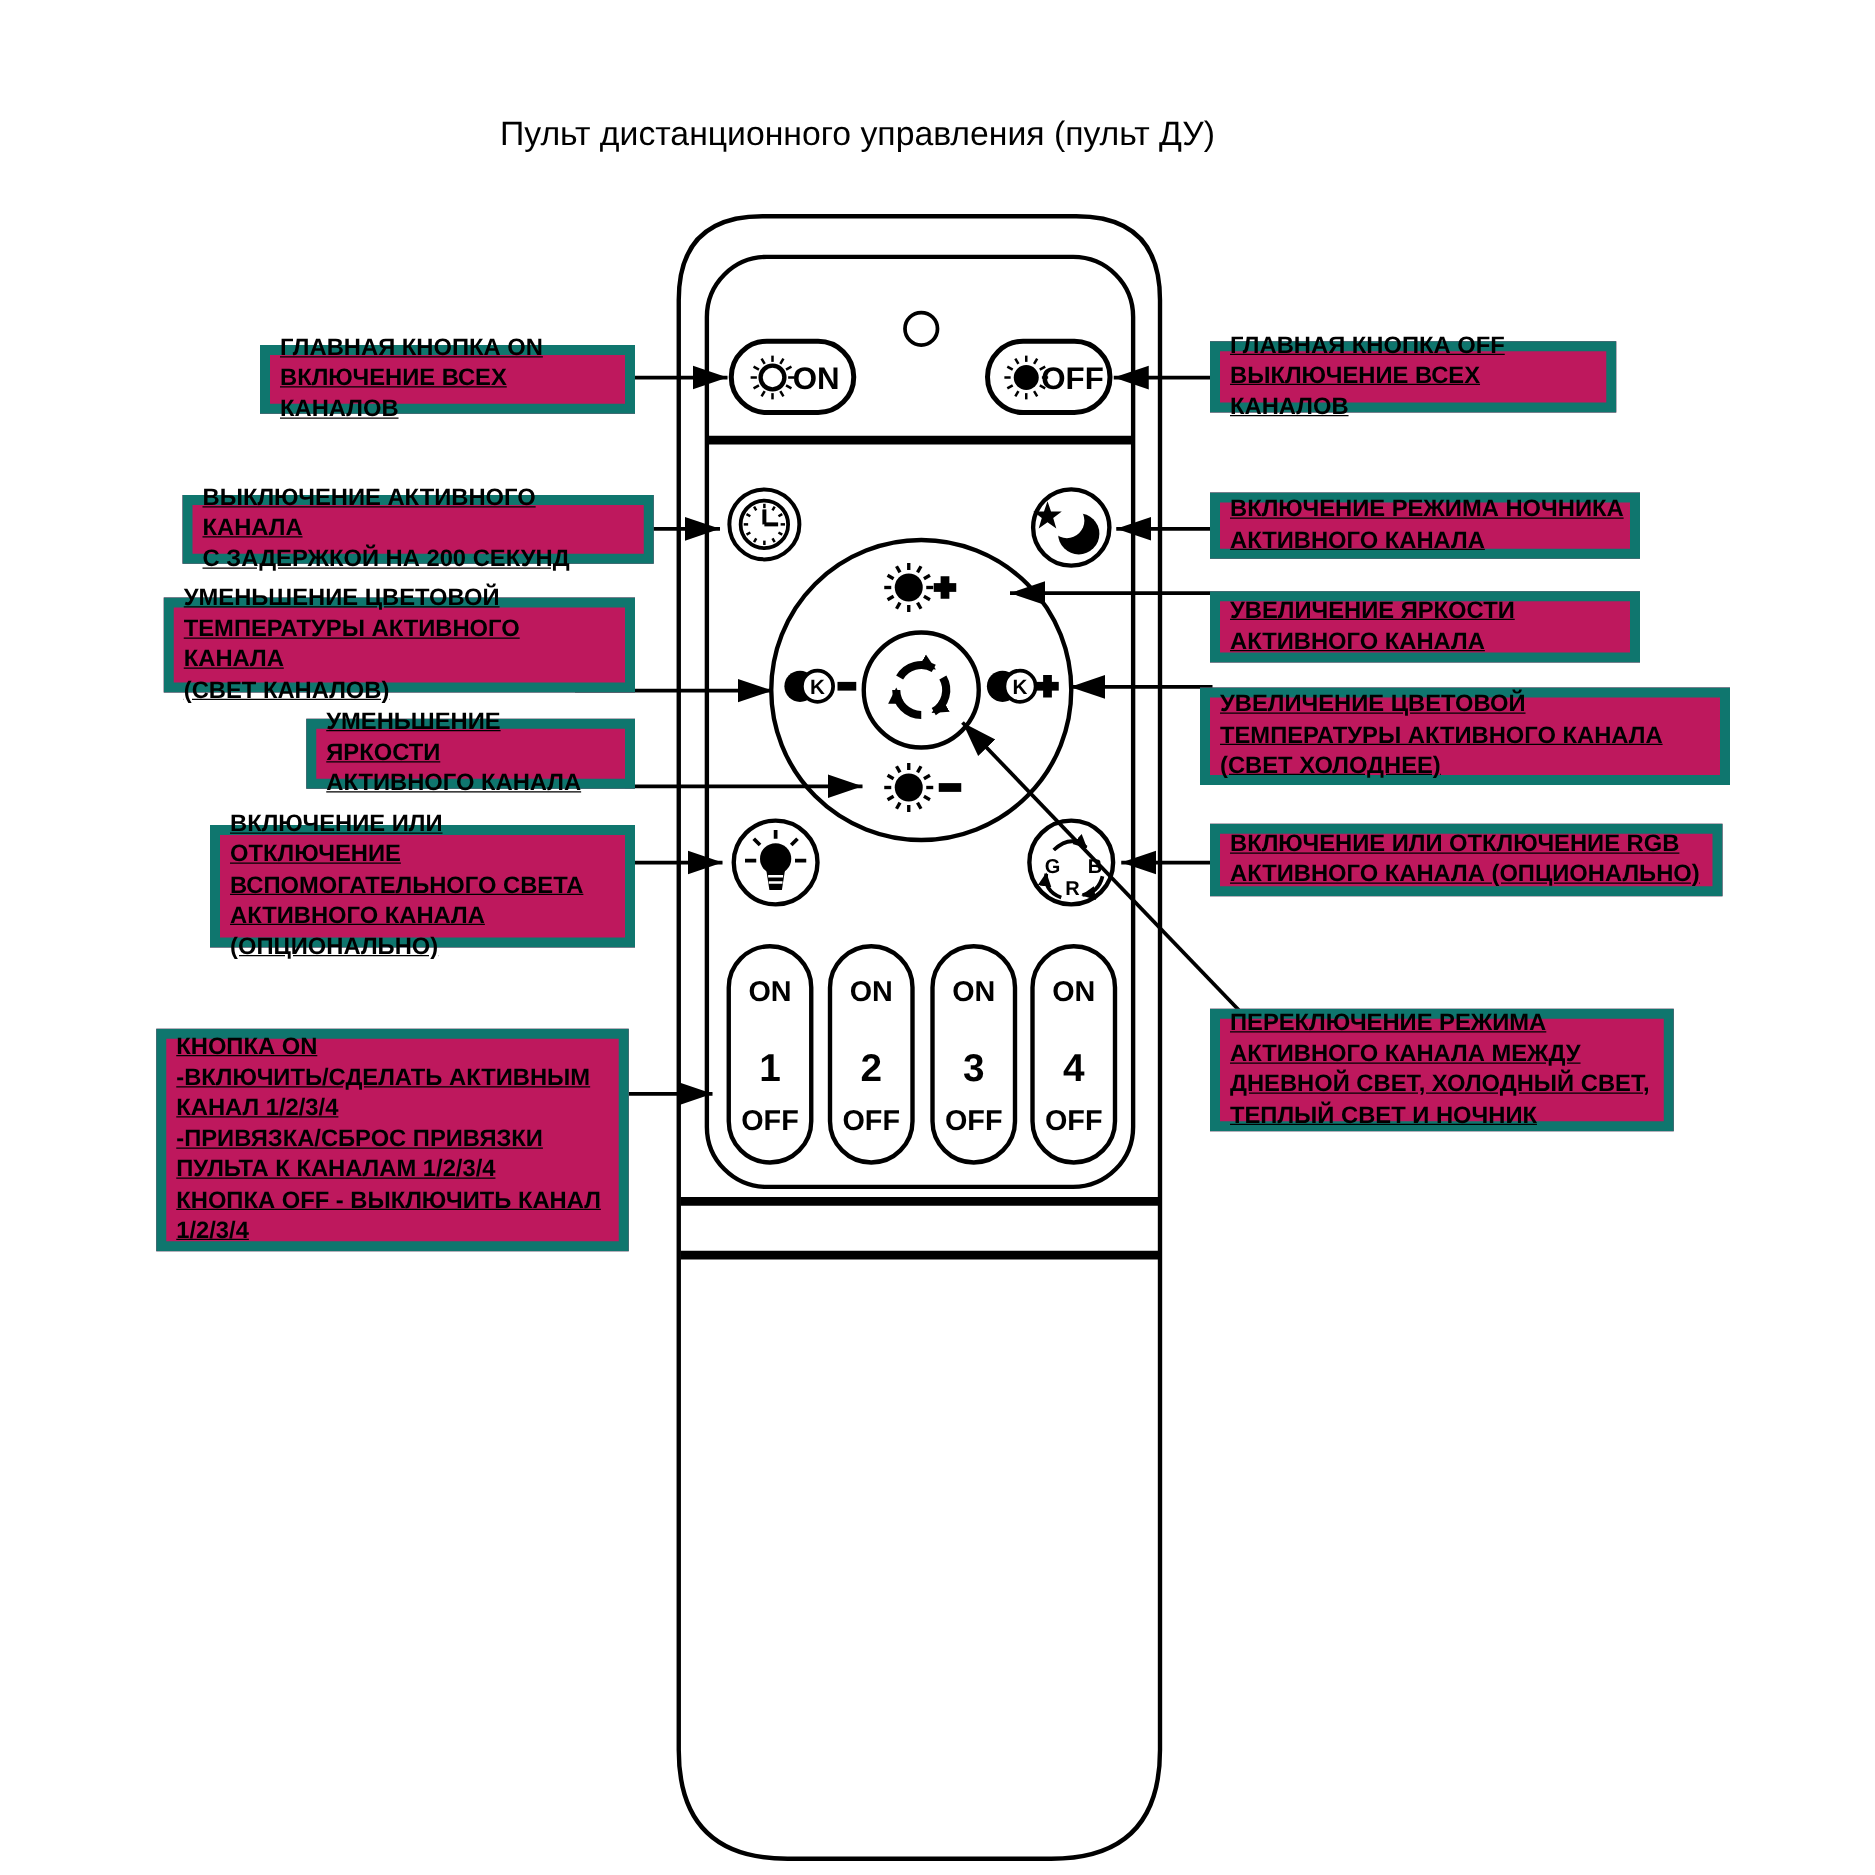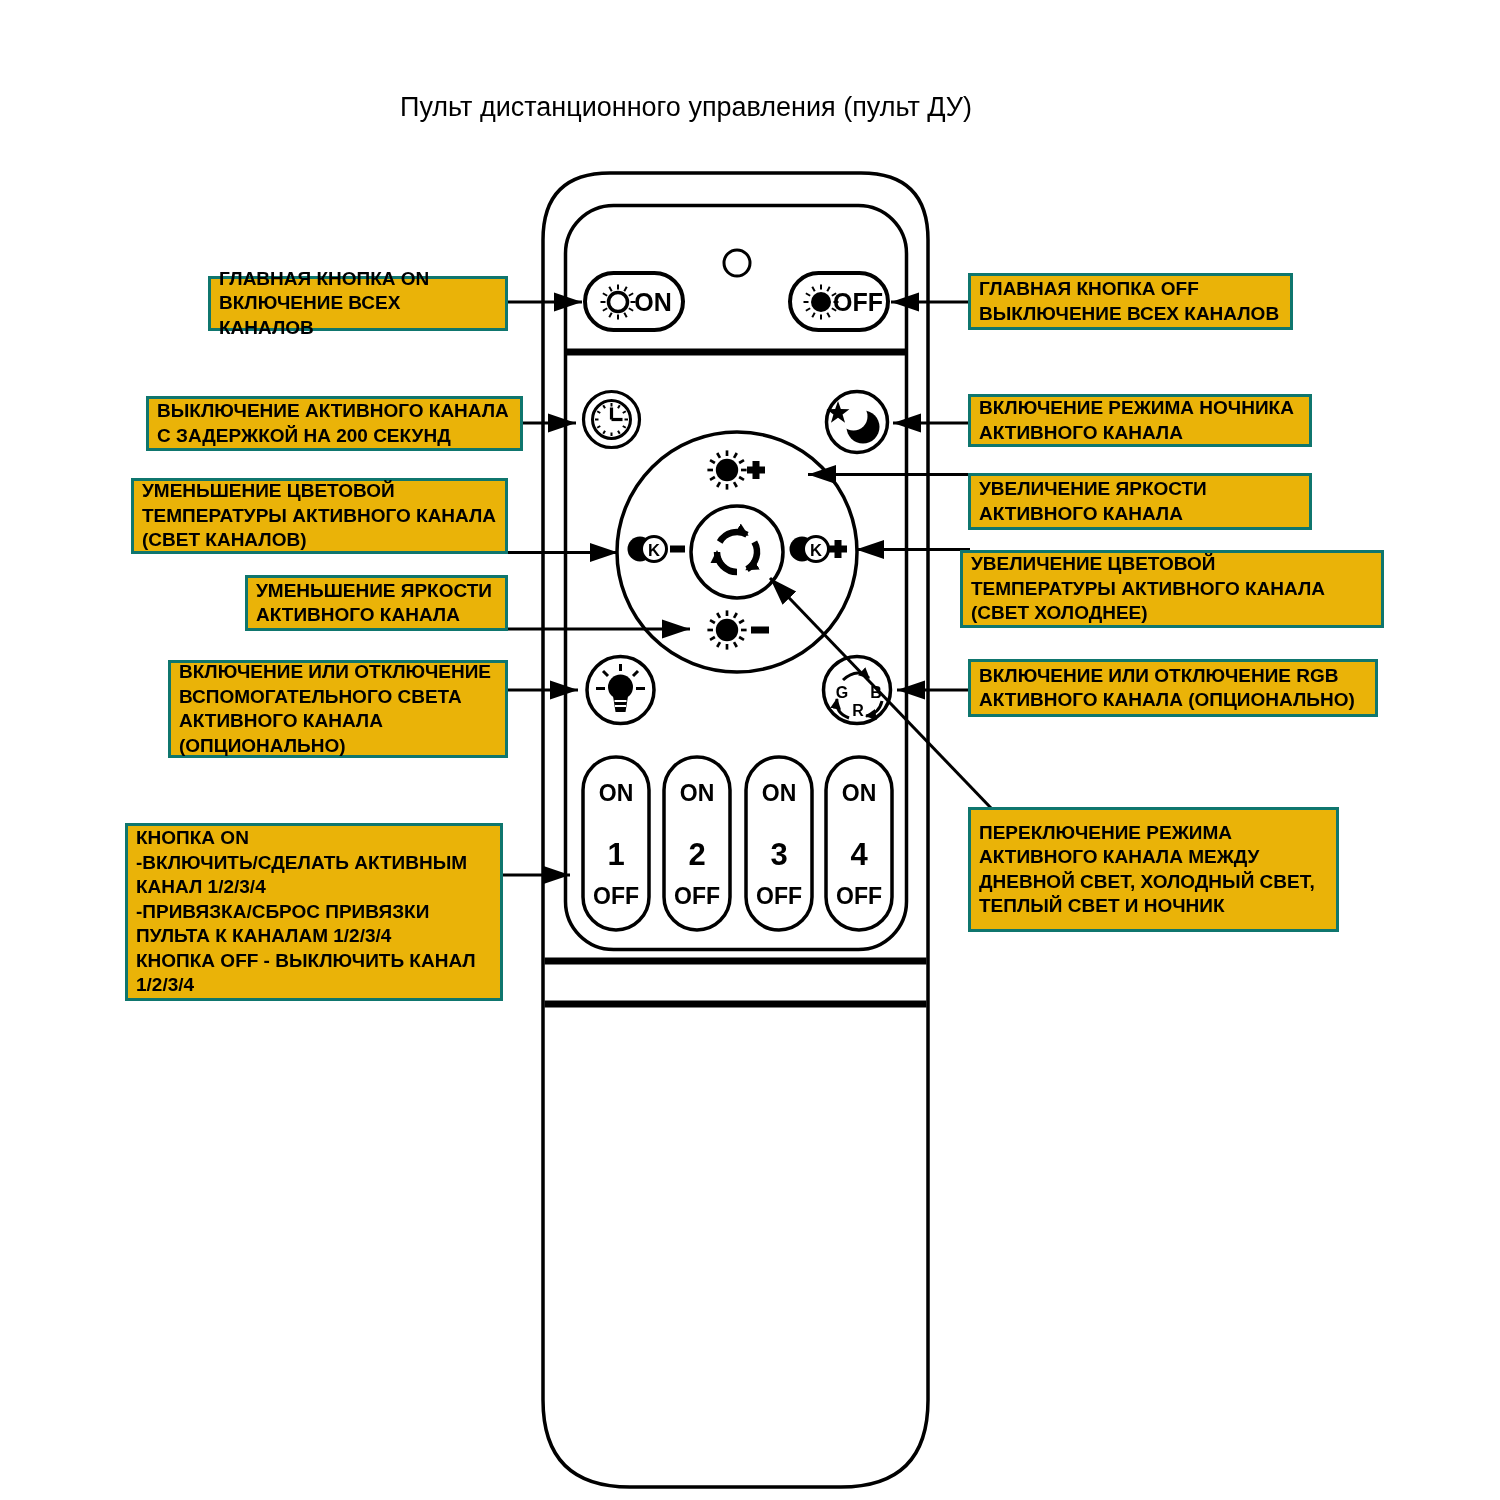--- a/index.html
+++ b/index.html
@@ -3,23 +3,23 @@
 <meta charset="utf-8">
 <style>
   html,body{margin:0;padding:0;background:#fff;}
   #canvas{position:relative;width:1500px;height:1500px;background:#fff;overflow:hidden;
           font-family:"Liberation Sans",sans-serif;color:#000;}
   .title{position:absolute;left:0;top:12px;width:1500px;text-align:center;
          font-size:36px;font-weight:bold;}
   .subtitle{position:absolute;left:0;top:92px;width:1372px;text-align:center;
          font-size:27px;font-weight:normal;}
   svg.diagram{position:absolute;left:0;top:0;}
-  .co{position:absolute;box-sizing:border-box;border:3px solid #0f766e;background:#eab308;
+  .co{position:absolute;box-sizing:border-box;border:8px solid #0f766e;background:#be185d;
       font-weight:bold;font-size:19px;line-height:24.5px;letter-spacing:0;
-      padding:3px 5px 3px 8px;white-space:pre-line;display:flex;align-items:center;z-index:2;}
+      padding:3px 5px 3px 8px;white-space:pre-line;display:flex;align-items:center;z-index:2;text-decoration:underline;}
 </style>
 </head>
 <body>
 
 <div id="canvas">
 
   <div class="subtitle">Пульт дистанционного управления (пульт ДУ)</div>
 
   <svg class="diagram" width="1500" height="1500" viewBox="0 0 1500 1500">
     <defs>
@@ -258,18 +258,18 @@
 ВЫКЛЮЧЕНИЕ ВСЕХ КАНАЛОВ</div>
   <div class="co" style="left:968px;top:394px;width:344px;height:53px">ВКЛЮЧЕНИЕ РЕЖИМА НОЧНИКА
 АКТИВНОГО КАНАЛА</div>
   <div class="co" style="left:968px;top:473px;width:344px;height:57px">УВЕЛИЧЕНИЕ ЯРКОСТИ
 АКТИВНОГО КАНАЛА</div>
   <div class="co" style="left:960px;top:550px;width:424px;height:78px">УВЕЛИЧЕНИЕ ЦВЕТОВОЙ
 ТЕМПЕРАТУРЫ АКТИВНОГО КАНАЛА
 (СВЕТ ХОЛОДНЕЕ)</div>
   <div class="co" style="left:968px;top:659px;width:410px;height:58px">ВКЛЮЧЕНИЕ ИЛИ ОТКЛЮЧЕНИЕ RGB
 АКТИВНОГО КАНАЛА (ОПЦИОНАЛЬНО)</div>
-  <div class="co" style="left:968px;top:807px;width:371px;height:125px">ПЕРЕКЛЮЧЕНИЕ РЕЖИМА
+  <div class="co" style="left:968px;top:807px;width:371px;height:98px">ПЕРЕКЛЮЧЕНИЕ РЕЖИМА
 АКТИВНОГО КАНАЛА МЕЖДУ
 ДНЕВНОЙ СВЕТ, ХОЛОДНЫЙ СВЕТ,
 ТЕПЛЫЙ СВЕТ И НОЧНИК</div>
 
 </div>
 
 </body></html>

